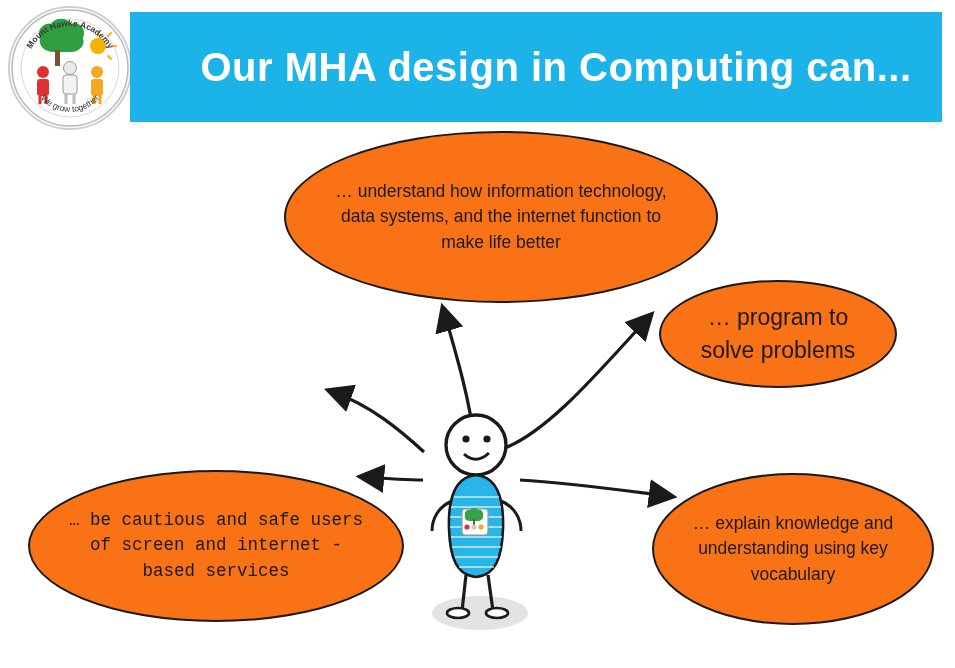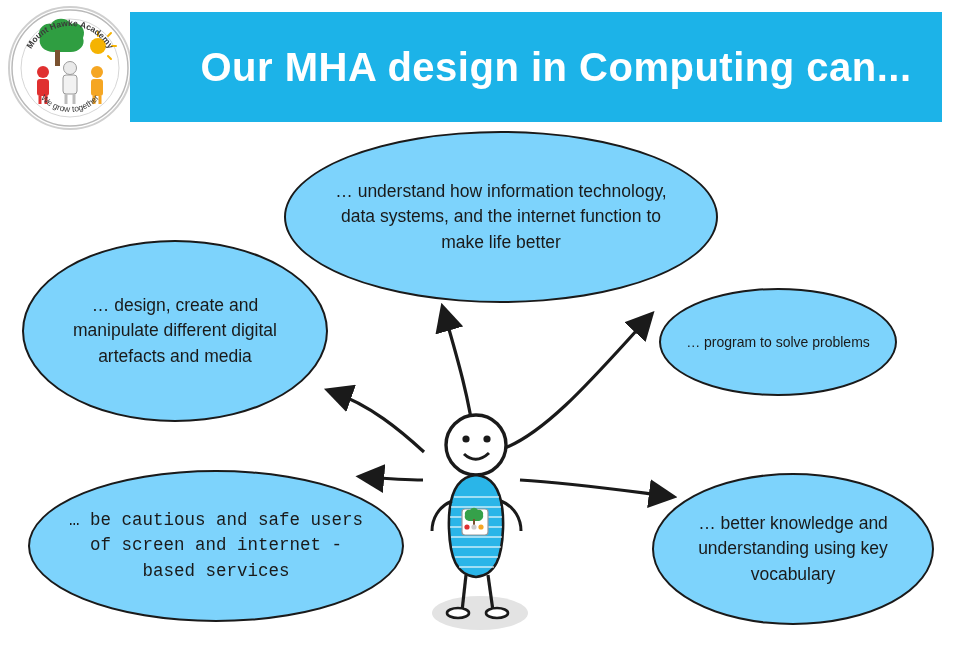--- a/index.html
+++ b/index.html
@@ -54,21 +54,21 @@
     border: 2px solid #cfcfcf;
     overflow: hidden;
   }
   .logo svg { display: block; }
 
   
   .bubble {
     position: absolute;
     border: 2.2px solid #1a1a1a;
     border-radius: 50%;
-    background: #7dd3fc;
+    background: #f97316;
     box-sizing: border-box;
     display: flex;
     align-items: center;
     justify-content: center;
     text-align: center;
     color: #1a1a1a;
     font-size: 17px;
     line-height: 1.45;
   }
   .bubble .txt {
@@ -78,22 +78,22 @@
 
   #bubble-understand {
     left: 284px; top: 131px; width: 434px; height: 172px;
     font-size: 17.5px;
   }
   #bubble-design {
     left: 22px; top: 240px; width: 306px; height: 182px;
     font-size: 17.5px;
   }
   #bubble-program {
-    left: 659px; top: 288px; width: 238px; height: 108px;
-    font-size: 14px;
+    left: 659px; top: 280px; width: 238px; height: 108px;
+    font-size: 23px;
   }
   #bubble-safe {
     left: 28px; top: 470px; width: 376px; height: 152px;
     font-size: 17.5px;
     font-family: Liberation Mono, monospace;
   }
   #bubble-explain {
     left: 652px; top: 473px; width: 282px; height: 152px;
     font-size: 17.5px;
   }
@@ -189,34 +189,31 @@
 
     <path d="M423 480 C405 480 390 479 365 477" fill="none" stroke="#1a1a1a" stroke-width="3.2" marker-end="url(#ah)"></path>
 
     <path d="M520 480 C570 483 620 490 668 496" fill="none" stroke="#1a1a1a" stroke-width="3.2" marker-end="url(#ah)"></path>
   </svg>
 
   <div class="bubble" id="bubble-understand">
     <span class="txt">… understand how information technology, data systems, and the internet function to make life better</span>
   </div>
 
-  <div class="bubble" id="bubble-design">
-    <span class="txt">… design, create and manipulate different digital artefacts and media</span>
-  </div>
 
   <div class="bubble" id="bubble-program">
     <span class="txt">… program to solve problems</span>
   </div>
 
   <div class="bubble" id="bubble-safe">
     <span class="txt">… be cautious and safe users of screen and internet -based services</span>
   </div>
 
   <div class="bubble" id="bubble-explain">
-    <span class="txt">… better knowledge and understanding using key vocabulary</span>
+    <span class="txt">… explain knowledge and understanding using key vocabulary</span>
   </div>
 
   <div class="figure">
     <svg width="160" height="240" viewBox="0 0 160 240" aria-hidden="true">
 
       <ellipse cx="76" cy="208" rx="48" ry="17" fill="#e3e3e3"></ellipse>
 
       <circle cx="72" cy="40" r="30" fill="#ffffff" stroke="#1a1a1a" stroke-width="3.4"></circle>
 
       <circle cx="62" cy="34" r="3.6" fill="#1a1a1a"></circle>

